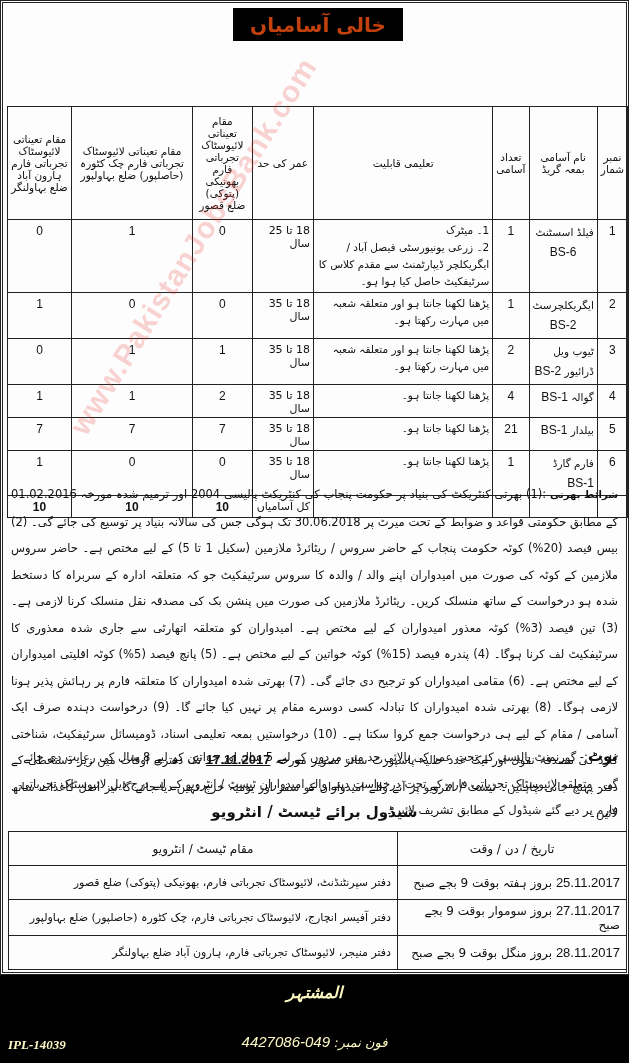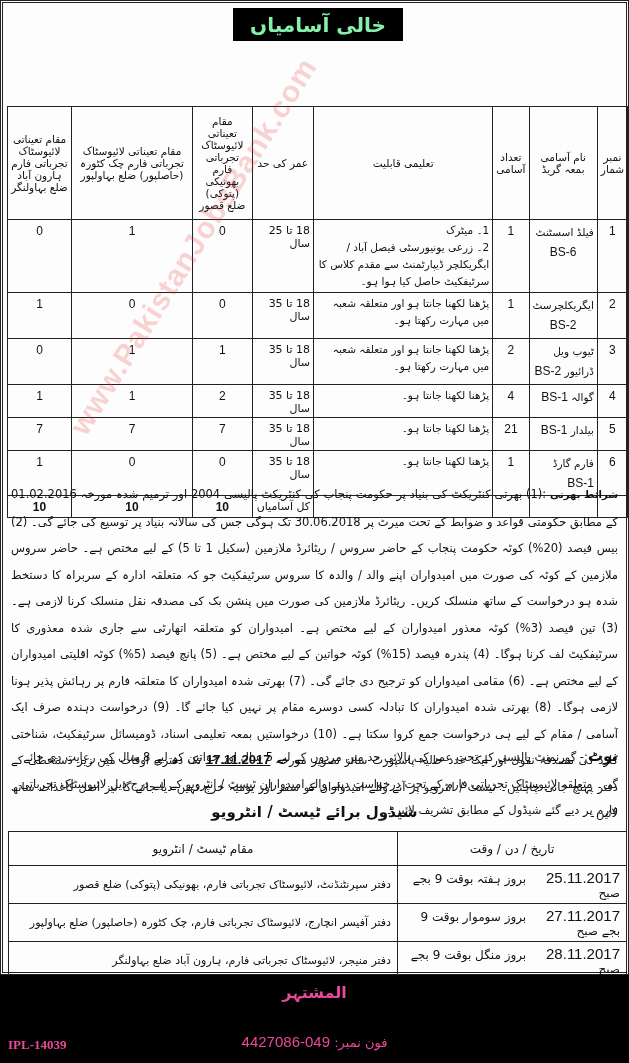--- a/index.html
+++ b/index.html
@@ -12,21 +12,21 @@
   }
   .watermark {
     position: absolute; left: 60px; top: 420px; width: 560px;
     transform: rotate(-58deg); transform-origin: left top;
     color: rgba(230, 60, 50, 0.22); font-family: "Liberation Sans", sans-serif;
     font-size: 30px; font-weight: bold; letter-spacing: 1px; white-space: nowrap;
     pointer-events: none; z-index: 5;
   }
   .title-box {
     position: absolute; left: 230px; top: 5px; width: 170px; height: 33px;
-    background: #000; color: #86efac; display: flex; align-items: center; justify-content: center;
+    background: #000; color: #c2410c; display: flex; align-items: center; justify-content: center;
     font-size: 20px; font-weight: bold; direction: rtl;
   }
   .intro {
     position: absolute; left: 8px; right: 8px; top: 43px;
     direction: rtl; text-align: right; font-size: 11.5px; line-height: 26px;
   }
 
   table { border-collapse: collapse; direction: rtl; }
   .main-table {
     position: absolute; left: 4px; top: 103px; width: 621px;
@@ -60,25 +60,25 @@
     position: absolute; left: 0; right: 0; top: 800px; text-align: center;
     font-size: 15px; font-weight: bold; direction: rtl;
   }
   .schedule-table {
     position: absolute; left: 5px; top: 828px; width: 619px; font-size: 11px;
   }
   .schedule-table td, .schedule-table th { border: 1.5px solid #222; padding: 3px 6px; }
   .schedule-table th { font-weight: normal; text-align: center; height: 34px; font-size: 12px; }
   .schedule-table td { height: 34px; text-align: right; vertical-align: middle; }
   .schedule-table td.date { width: 229px; font-size: 12px; }
-  .schedule-table .d { font-family: "Liberation Sans", sans-serif; font-size: 15px; margin-left: 16px; }
+  .schedule-table .d { font-family: "Liberation Sans", sans-serif; font-size: 13px; }
 
   .footer {
     position: absolute; left: 0; top: 975px; width: 629px; height: 88px;
-    background: #000; color: #ec4899; direction: rtl;
+    background: #000; color: #fef9c3; direction: rtl; font-style: italic;
   }
   .footer .advertiser { position: absolute; left: 0; right: 0; top: 8px; text-align: center; font-size: 16px; font-weight: bold; }
   .footer .officer { position: absolute; left: 0; right: 0; top: 33px; text-align: center; font-size: 12px; }
   .footer .phone { position: absolute; left: 0; right: 0; top: 58px; text-align: center; font-size: 13px; }
   .footer .phone .num { font-family: "Liberation Sans", sans-serif; font-size: 15px; }
   .footer .ref {
     position: absolute; left: 8px; top: 62px; direction: ltr;
     font-family: "Liberation Serif", serif; font-weight: bold; font-size: 13px;
   }
 </style>

